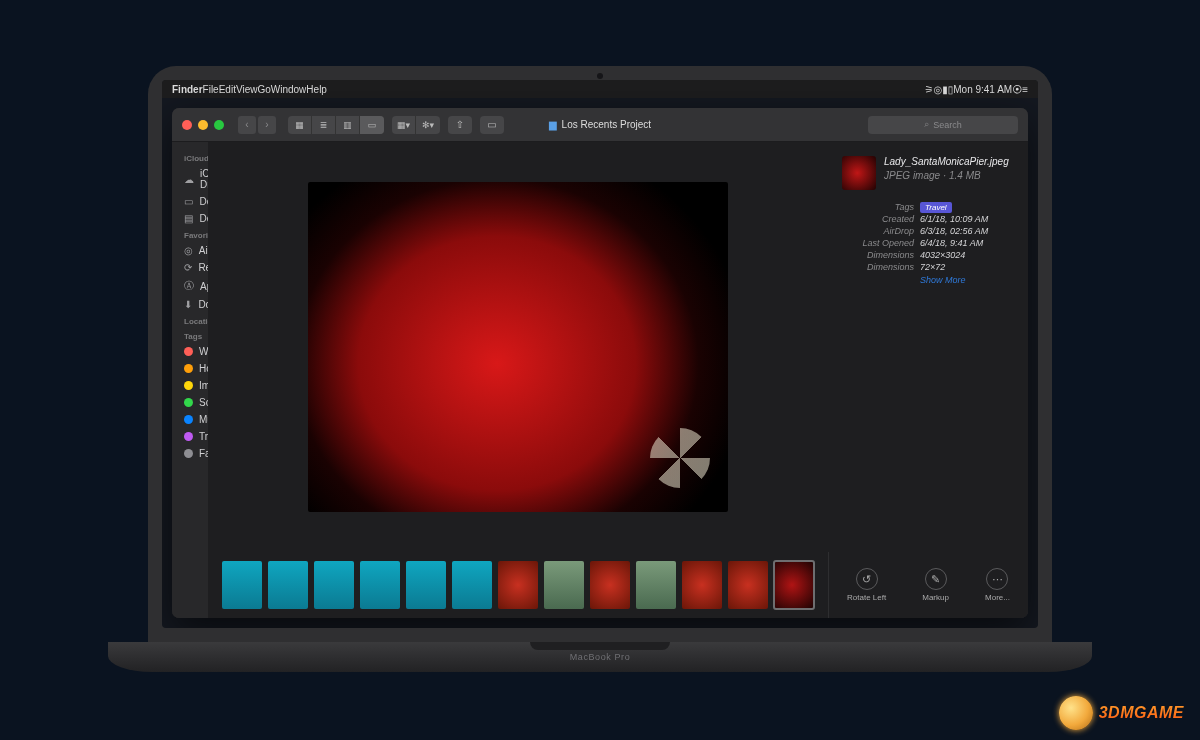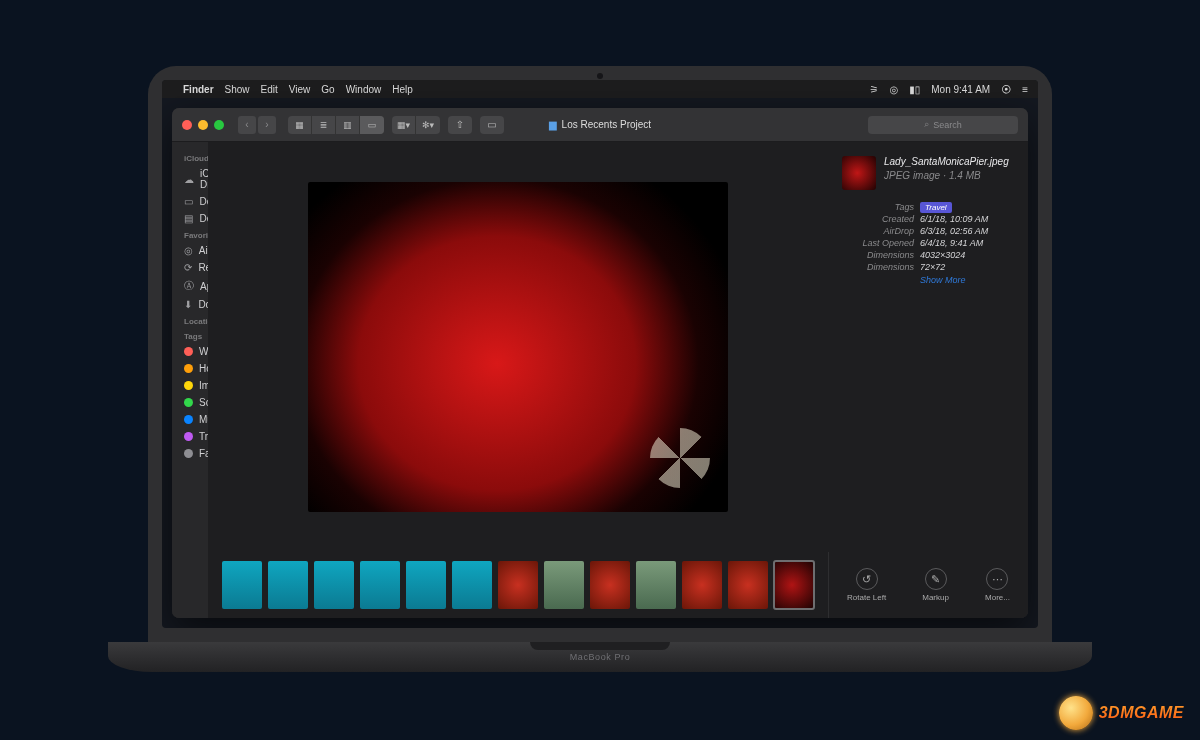--- a/index.html
+++ b/index.html
@@ -8,21 +8,21 @@
 
 .laptop { position: absolute; left: 148px; top: 66px; width: 904px; height: 576px; background: #2f2f31; border-radius: 28px 28px 0 0; padding: 14px 14px 0 14px; }
 .camera { position:absolute;left:50%;top:7px;width:6px;height:6px;background:#151518;border-radius:50%;transform:translateX(-50%); }
 .screen { width: 100%; height: 548px; background: #141820; border-radius: 4px; overflow: hidden; position: relative; }
 .hinge { position:absolute;left:108px;top:642px;width:984px;height:30px;background:linear-gradient(#3a3a3c,#222224);border-radius:0 0 44px 44px/0 0 16px 16px; }
 .hinge:before{content:"";position:absolute;left:50%;top:0;width:140px;height:8px;background:#1f1f21;border-radius:0 0 8px 8px;transform:translateX(-50%);}
 .brand { position:absolute;width:100%;text-align:center;top:10px;color:#707074;font-size:9px;letter-spacing:0.6px;font-weight:500;}
 
 
 .menubar { height:18px;background:rgba(30,30,30,0.9);display:flex;align-items:center;color:#ddd;font-size:10px;padding:0 10px;justify-content:space-between;}
-.menubar .left, .menubar .right { display:flex;align-items:center;gap:11px;}
+.menubar .left, .menubar .right { display:flex;align-items:center;}
 .menubar .apple { font-size:11px;}
 .menubar .bold { font-weight:600;}
 
 
 .finder { position:absolute;left:10px;top:28px;width:856px;height:510px;background:#2a2a2c;border-radius:7px;box-shadow:0 14px 40px rgba(0,0,0,0.6);display:flex;flex-direction:column;overflow:hidden;}
 .titlebar { height:34px;background:#333335;display:flex;align-items:center;position:relative;border-bottom:1px solid #1c1c1e;}
 .traffic { display:flex;gap:6px;margin-left:10px;}
 .traffic span{width:10px;height:10px;border-radius:50%;}
 .r{background:#ff5f57;} .y{background:#febc2e;} .g{background:#28c840;}
 .nav-arrows{display:flex;margin-left:14px;gap:2px;}
@@ -82,21 +82,21 @@
 <body>
 
 <div class="laptop">
   <div class="camera"></div>
   <div class="screen">
 
     <div class="menubar">
       <div class="left">
         <span class="apple"></span>
         <span class="bold">Finder</span>
-        <span>Show</span>
+        <span>File</span>
         <span>Edit</span>
         <span>View</span>
         <span>Go</span>
         <span>Window</span>
         <span>Help</span>
       </div>
       <div class="right">
         <span>⚞</span>
         <span>◎</span>
         <span>▮▯</span>

